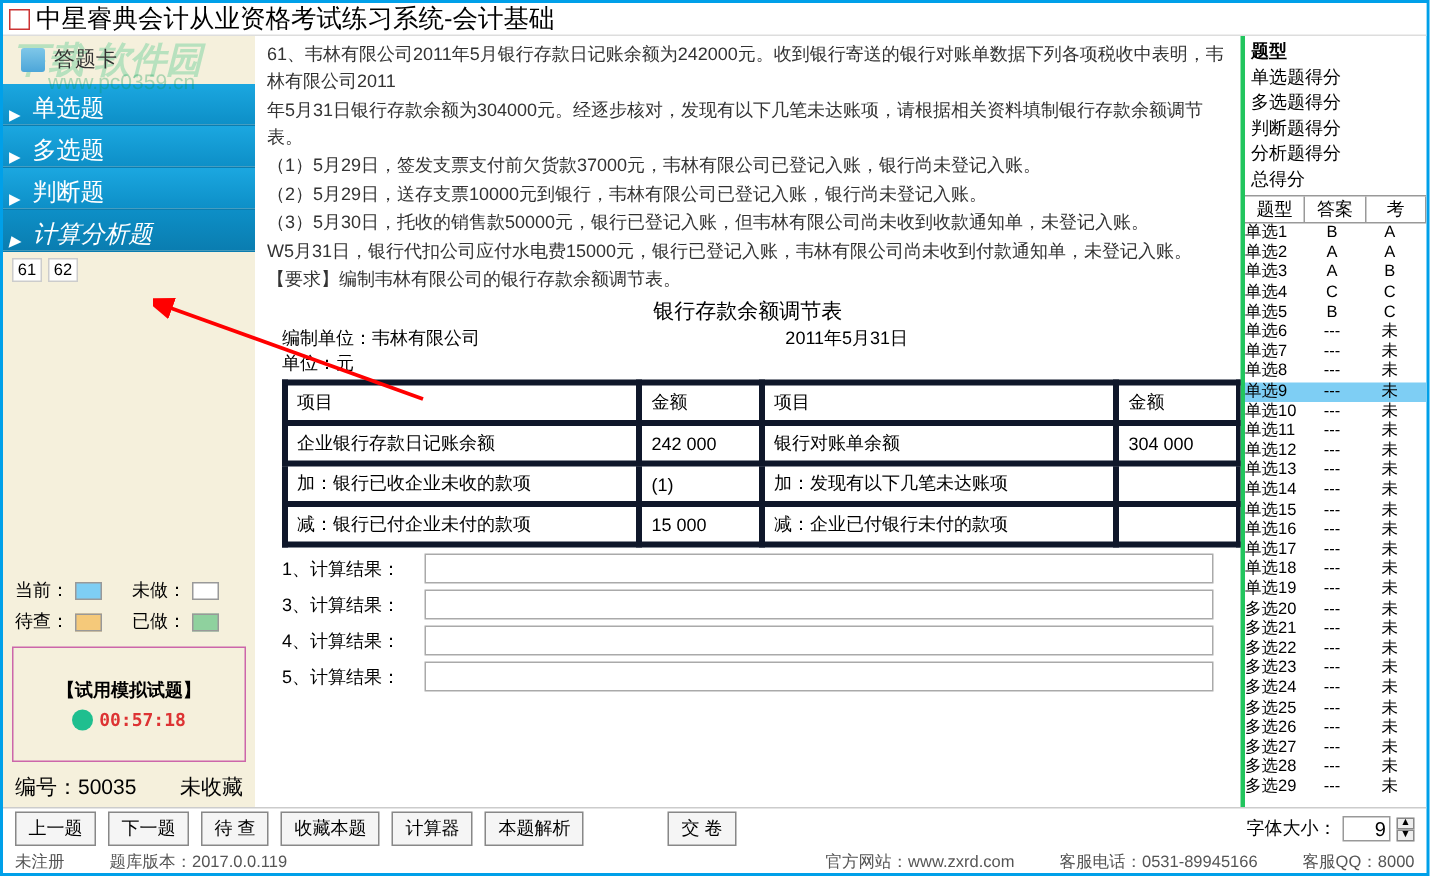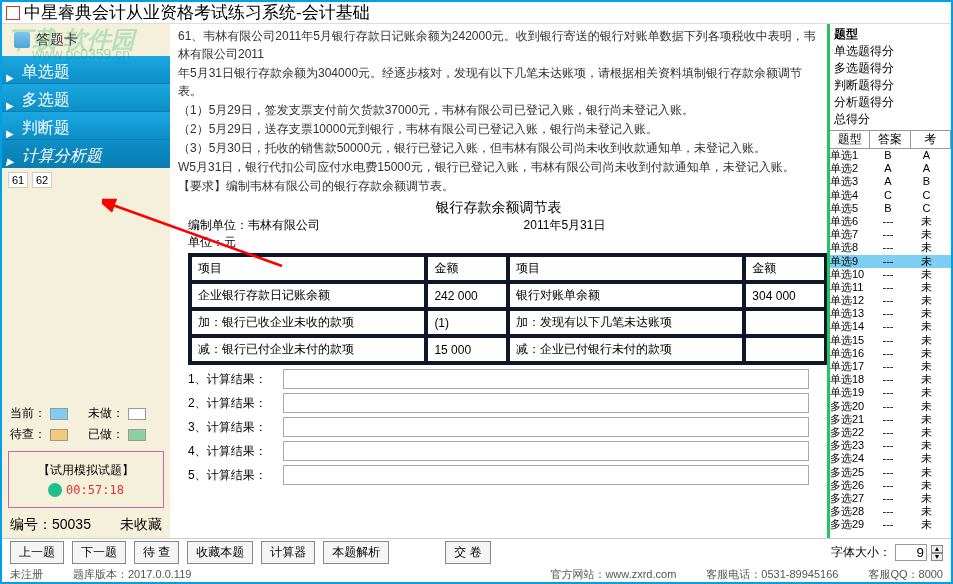--- a/index.html
+++ b/index.html
@@ -17,21 +17,21 @@
 .qnum { width: 20px; height: 16px; font-size: 11px; display: flex; align-items: center; justify-content: center; border: 1px solid #ccc; background: #fff; cursor: pointer; }
 .qnum.current { background: #ffffff; }
 .side-spacer { flex: 1; }
 .legend { padding: 4px 8px; font-size: 12px; display: grid; grid-template-columns: 1fr 1fr; gap: 4px; }
 .legend-row { display: flex; align-items: center; gap: 4px; }
 .swatch { width: 18px; height: 12px; border: 1px solid #999; }
 .sw-blue { background: #7ecef4; }
 .sw-white { background: #fff; }
 .sw-orange { background: #f5c97a; }
 .sw-green { background: #8fd19e; }
-.trial-box { border: 1px solid #c6a; margin: 4px 6px; padding: 10px; text-align: center; font-size: 12px; }
+.trial-box { border: 1px solid #c6a; margin: 4px 6px; padding: 20px; text-align: center; font-size: 12px; font-weight: bold; }
 .timer-row { display: flex; align-items: center; justify-content: center; gap: 4px; margin-top: 4px; }
 .clock-icon { width: 14px; height: 14px; border-radius: 50%; background: #1fbf8f; position: relative; }
 .timer { color: #d33; font-family: monospace; }
 .code-row { padding: 4px 8px; font-size: 14px; display: flex; justify-content: space-between; }
 .content { flex: 1; padding: 2px 8px; font-size: 12px; overflow: hidden; position: relative; }
 .question-text { line-height: 1.5; color: #333; }
 .ql { margin: 1px 0; }
 .table-title { text-align: center; font-weight: normal; font-size: 14px; margin-top: 4px; }
 .table-meta { display: flex; justify-content: space-between; padding: 0 10px; }
 .unit-row { padding: 0 10px; font-family: Liberation Mono, monospace; }
@@ -172,24 +172,20 @@
             <td>减：企业已付银行未付的款项</td>
             <td></td>
           </tr>
     </tbody>
       </table>
     <div class="result-row">
         <span>1、计算结果：</span>
         <input class="res-input" style="">
       </div>
     <div class="result-row">
-        <span>2、计算结果：</span>
-        <input class="res-input" style="">
-      </div>
-    <div class="result-row">
         <span>3、计算结果：</span>
         <input class="res-input" style="">
       </div>
     <div class="result-row">
         <span>4、计算结果：</span>
         <input class="res-input" style="">
       </div>
     <div class="result-row">
         <span>5、计算结果：</span>
         <input class="res-input" style="">

